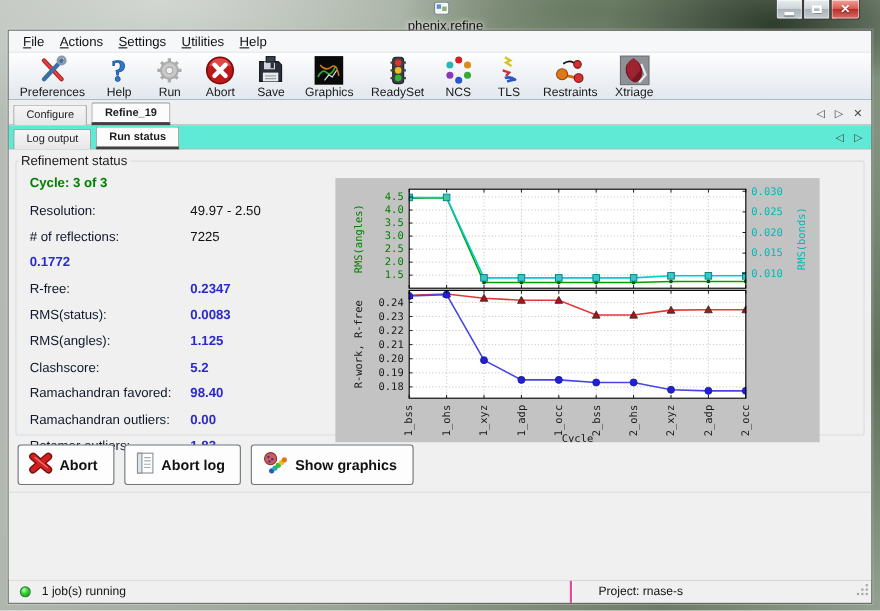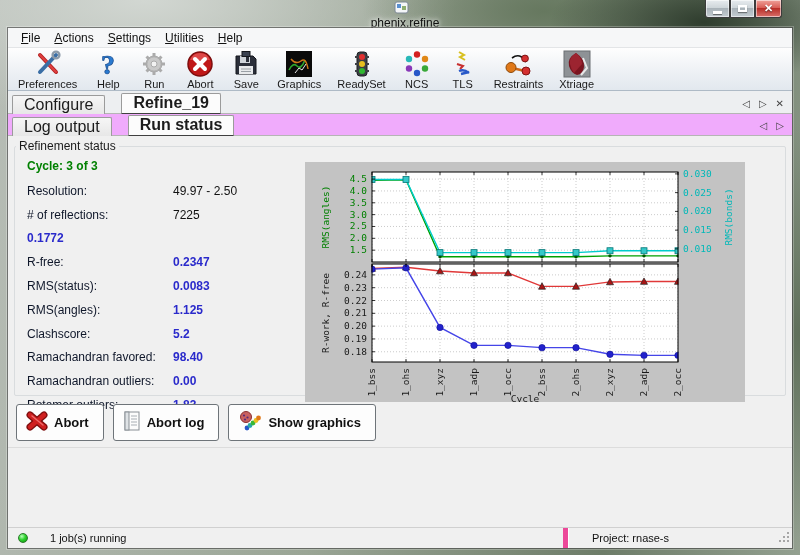--- a/index.html
+++ b/index.html
@@ -36,25 +36,25 @@
   .menu-item::first-letter { text-decoration:underline; }
 
   .toolbar { height:43px; background:linear-gradient(#fefefe 0%, #eef1f5 55%, #e2e8ee 100%); border-bottom:1px solid #aebac6;
              display:flex; align-items:flex-start; padding-left:2px; }
   .tool { display:flex; flex-direction:column; align-items:center; padding:1px 8px 0 8px; }
   .tool-icon { width:30px; height:30px; display:flex; align-items:center; justify-content:center; }
   .tool-label { font-size:11px; color:#1a1a1a; line-height:11px; }
 
   .tabrow { position:relative; display:flex; align-items:flex-end; padding-left:4px; border-bottom:1px solid #b5b5b5; }
   .tabrow1 { height:23px; background:#edeff1; }
-  .tabrow2 { height:22px; background:#f0abfc; }
-  .tab { height:19px; line-height:18px; padding:0 11px; font-size:16px; color:#1c1c1c;
+  .tabrow2 { height:22px; background:#5eead4; }
+  .tab { height:19px; line-height:18px; padding:0 11px; font-size:10px; color:#1c1c1c;
          background:linear-gradient(#f6f6f6, #e7e7e7); border:1px solid #9b9b9b; border-bottom:none;
-         border-radius:2px 2px 0 0; margin-right:16px; margin-bottom:-1px; }
-  .tab.active { background:#fcfcfc; font-weight:bold; height:21px; border-bottom:1px solid #404040; z-index:2;text-align:center; }
+         border-radius:2px 2px 0 0; margin-right:4px; margin-bottom:-1px; }
+  .tab.active { background:#fcfcfc; font-weight:bold; height:21px; border-bottom:3px solid #404040; z-index:2;text-align:center; }
   .tab-controls { position:absolute; right:8px; bottom:4px; display:flex; gap:9px; font-size:10px; color:#444; line-height:10px; }
   .tab-controls span { cursor:default; }
 
   .content { position:relative; flex:1; background:#f0f0f0; }
   fieldset.groupbox { position:absolute; left:6px; top:3px; width:772px; height:257px; border:1px solid #d9dcde; border-radius:2px; }
   fieldset.groupbox legend { font-size:12px; color:#1a1a1a; padding:0 3px; margin-left:1px; }
   .cycle { margin:6px 0 2px 12px; font-size:12px; font-weight:bold; color:#008000; height:18px; }
   #status-rows { margin-left:12px; }
   .stat-row { display:grid; grid-template-columns:146px auto; height:23.8px; align-items:center; }
   .stat-label { font-size:12px; color:#0f172a; }
@@ -65,22 +65,22 @@
   .chart-panel { position:absolute; left:290px; top:9px; width:440px; height:240px; background:#c3c3c3; }
   .chart-panel svg text { font-family:"DejaVu Sans Mono", monospace; }
 
   .footer-buttons { position:absolute; left:8px; top:268px; display:flex; gap:9px; }
   .btn { display:flex; align-items:center; gap:6px; height:37px; padding:0 14px 0 9px; background:#fdfdfd;
          border:1px solid #6e7479; border-radius:3px; font-family:"Liberation Sans", sans-serif;
          font-size:13px; font-weight:bold; color:#111; }
   .content-divider { position:absolute; left:0; right:0; top:311px; border-top:1px solid #dcdcdc; }
 
   .statusbar { height:21px; background:#f0f0f0; border-top:1px solid #d0d0d0; display:flex; align-items:center; font-size:11px; color:#111; }
-  .sb-left { width:560px; display:flex; align-items:center; gap:22px; padding-left:10px; height:100%;
-             border-right:5px solid #ec4899; box-shadow:1px 0 0 #fff; }
+  .sb-left { width:512px; display:flex; align-items:center; gap:10px; padding-left:10px; height:100%;
+             border-right:2px solid #ec4899; box-shadow:1px 0 0 #fff; }
   .sb-right { flex:1; display:flex; align-items:center; padding-left:24px; height:100%; position:relative; }
   .led { width:10px; height:10px; border-radius:50%; background:radial-gradient(circle at 35% 30%, #b8ffb8 0%, #2ed32e 45%, #0f930f 100%);
          border:1px solid #2a7a2a; display:inline-block; }
   .grip { position:absolute; right:2px; bottom:3px; }
 </style>
 </head>
 <body>
 
 <div class="window">
 

